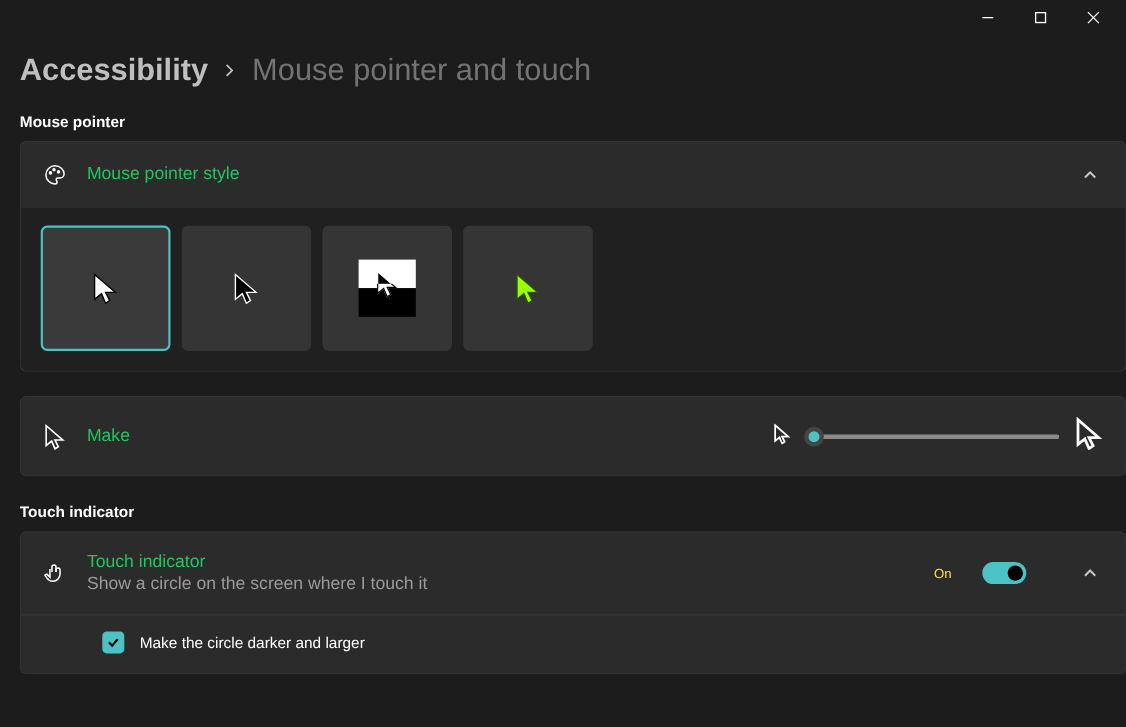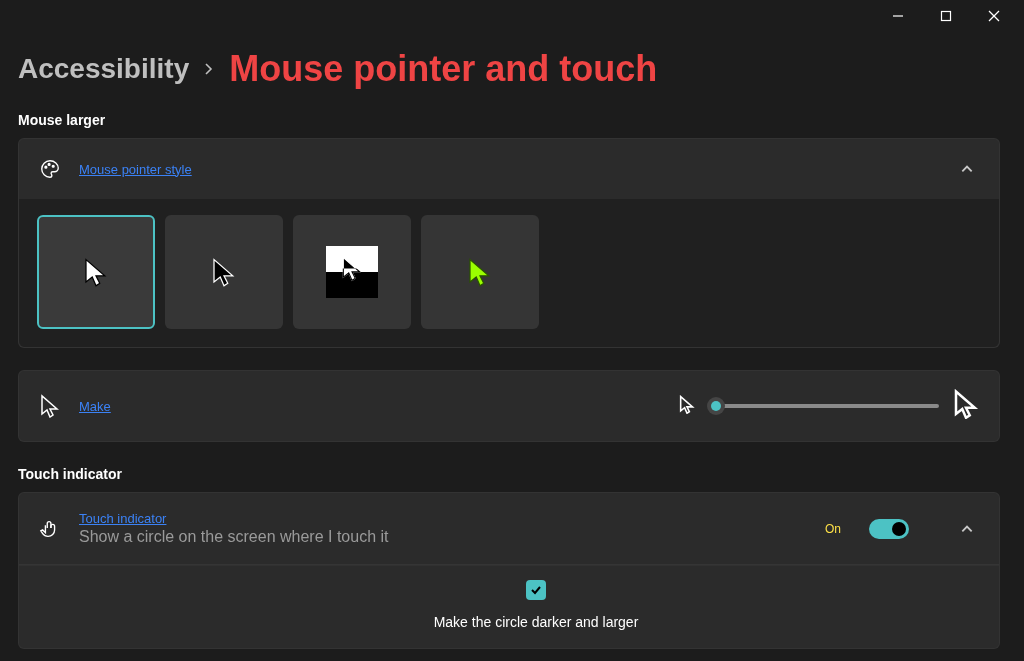--- a/index.html
+++ b/index.html
@@ -9,41 +9,41 @@
     position: relative;
   }
   
   .titlebar {
     position: absolute; top: 0; right: 0; height: 32px;
     display: flex; align-items: center; gap: 28px; padding-right: 20px;
   }
   .tb-btn { width: 20px; height: 20px; display:flex; align-items:center; justify-content:center; color:#fff; }
   .content {
     position:absolute; left:18px; right:0; top:48px; bottom:0;
-    padding-right:24px; overflow-y:auto;
+    overflow-y:auto;
   }
   
   .content::-webkit-scrollbar { width:6px; }
   .content::-webkit-scrollbar-thumb { background:#555; border-radius:3px; }
   .breadcrumb {
     display:flex; align-items:center; gap:14px; margin-bottom:22px;
   }
   .breadcrumb .parent { font-size:28px; font-weight:600; color:#bfbfbf; }
   .breadcrumb .chev { color:#bfbfbf; font-size:18px; }
-  .breadcrumb .current { font-size:36px; font-weight:700; color:#ef4444; }
+  .breadcrumb .current { font-size:28px; font-weight:400; color:#737373; }
   .section-label { font-size:14px; font-weight:600; color:#fff; margin-bottom:10px; }
   .card {
     background:#2b2b2b; border-radius:6px; margin-bottom:4px;
     border:1px solid rgba(255,255,255,0.04);
   }
   .row {
     display:flex; align-items:center; padding:18px 20px; gap:18px;
   }
   .row .lead-icon { width:22px; height:22px; flex:0 0 22px; display:flex; align-items:center; justify-content:center; color:#fff; }
-  .row .title { font-size:13px; color:#3b82f6;text-decoration:underline; }
+  .row .title { font-size:16px; color:#22c55e; }
   .row .subtitle { font-size:16px; color:#9a9a9a; margin-top:2px; }
   .row .spacer { flex:1; }
   .chevron-btn { width:24px; height:24px; display:flex; align-items:center; justify-content:center; color:#c8c8c8; }
   .styles-grid {
     background:#202020; padding:16px 18px 18px 18px; border-radius:0 0 6px 6px;
     display:flex; gap:10px;
   }
   .style-tile {
     width:118px; height:114px; background:#353535; border-radius:6px;
     display:flex; align-items:center; justify-content:center;
@@ -77,21 +77,20 @@
   .toggle {
     width:40px; height:20px; border-radius:10px; background:#4cc2c4; position:relative;
   }
   .toggle .knob {
     position:absolute; right:3px; top:3px; width:14px; height:14px; border-radius:50%; background:#000;
   }
   .toggle-label { font-size:12px; color:#fde047; margin-right:10px; }
   .sub-row {
     display:flex; align-items:center; padding:14px 20px 18px 74px; gap:14px;
     border-top:1px solid rgba(255,255,255,0.03);
-    flex-direction:column;
   }
   .checkbox {
     width:20px; height:20px; border-radius:4px; background:#4cc2c4;
     display:flex; align-items:center; justify-content:center; color:#000;
   }
   .divider { height:1px; background:rgba(255,255,255,0.05); }
 </style>
 </head>
 <body>
 
@@ -119,21 +118,21 @@
   <div class="breadcrumb">
     <span class="parent">Accessibility</span>
     <span class="chev">
       <svg width="12" height="12" viewBox="0 0 12 12">
           <polyline points="3,1 8,6 3,11" fill="none" stroke="#bfbfbf" stroke-width="1.6"></polyline>
         </svg>
     </span>
     <span class="current">Mouse pointer and touch</span>
   </div>
 
-  <div class="section-label">Mouse larger</div>
+  <div class="section-label">Mouse pointer</div>
 
   <div class="card">
     <div class="row">
       <div class="lead-icon">
         <svg width="22" height="22" viewBox="0 0 24 24" fill="none" stroke="#fff" stroke-width="1.5">
           <path d="M12 3a9 9 0 1 0 0 18c1.5 0 2-1 2-2s-.8-1.5-.8-2.3c0-1 .8-1.7 1.8-1.7H17a4 4 0 0 0 4-4c0-4.4-4-8-9-8z"></path>
           <circle cx="7.5" cy="10" r="1" fill="#fff"></circle>
             <circle cx="11" cy="7" r="1" fill="#fff"></circle>
             <circle cx="15.5" cy="9" r="1" fill="#fff"></circle>
         </svg>

